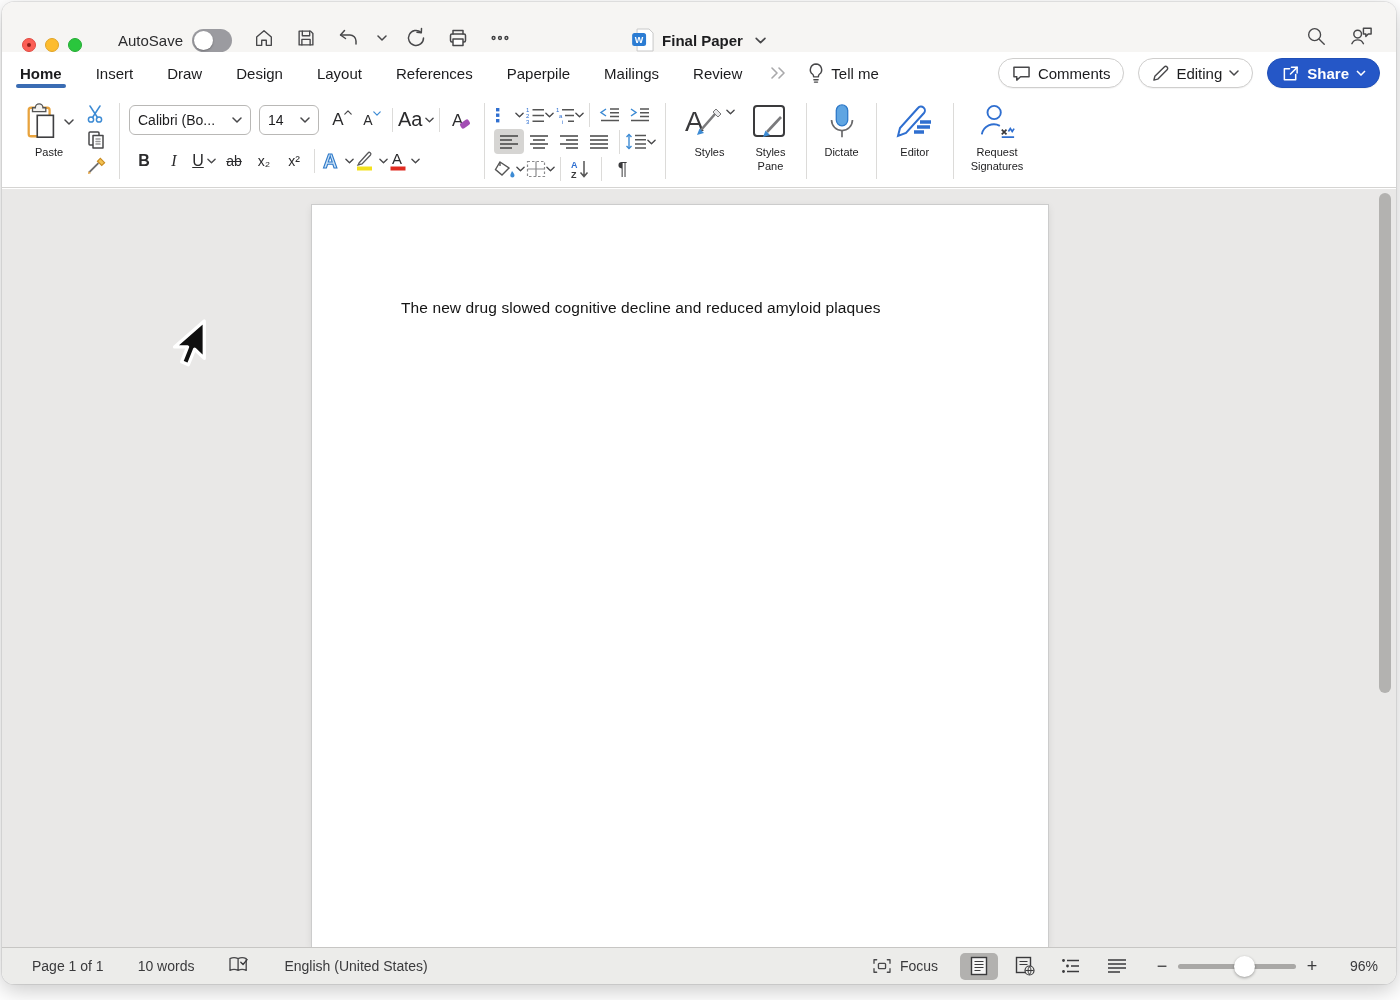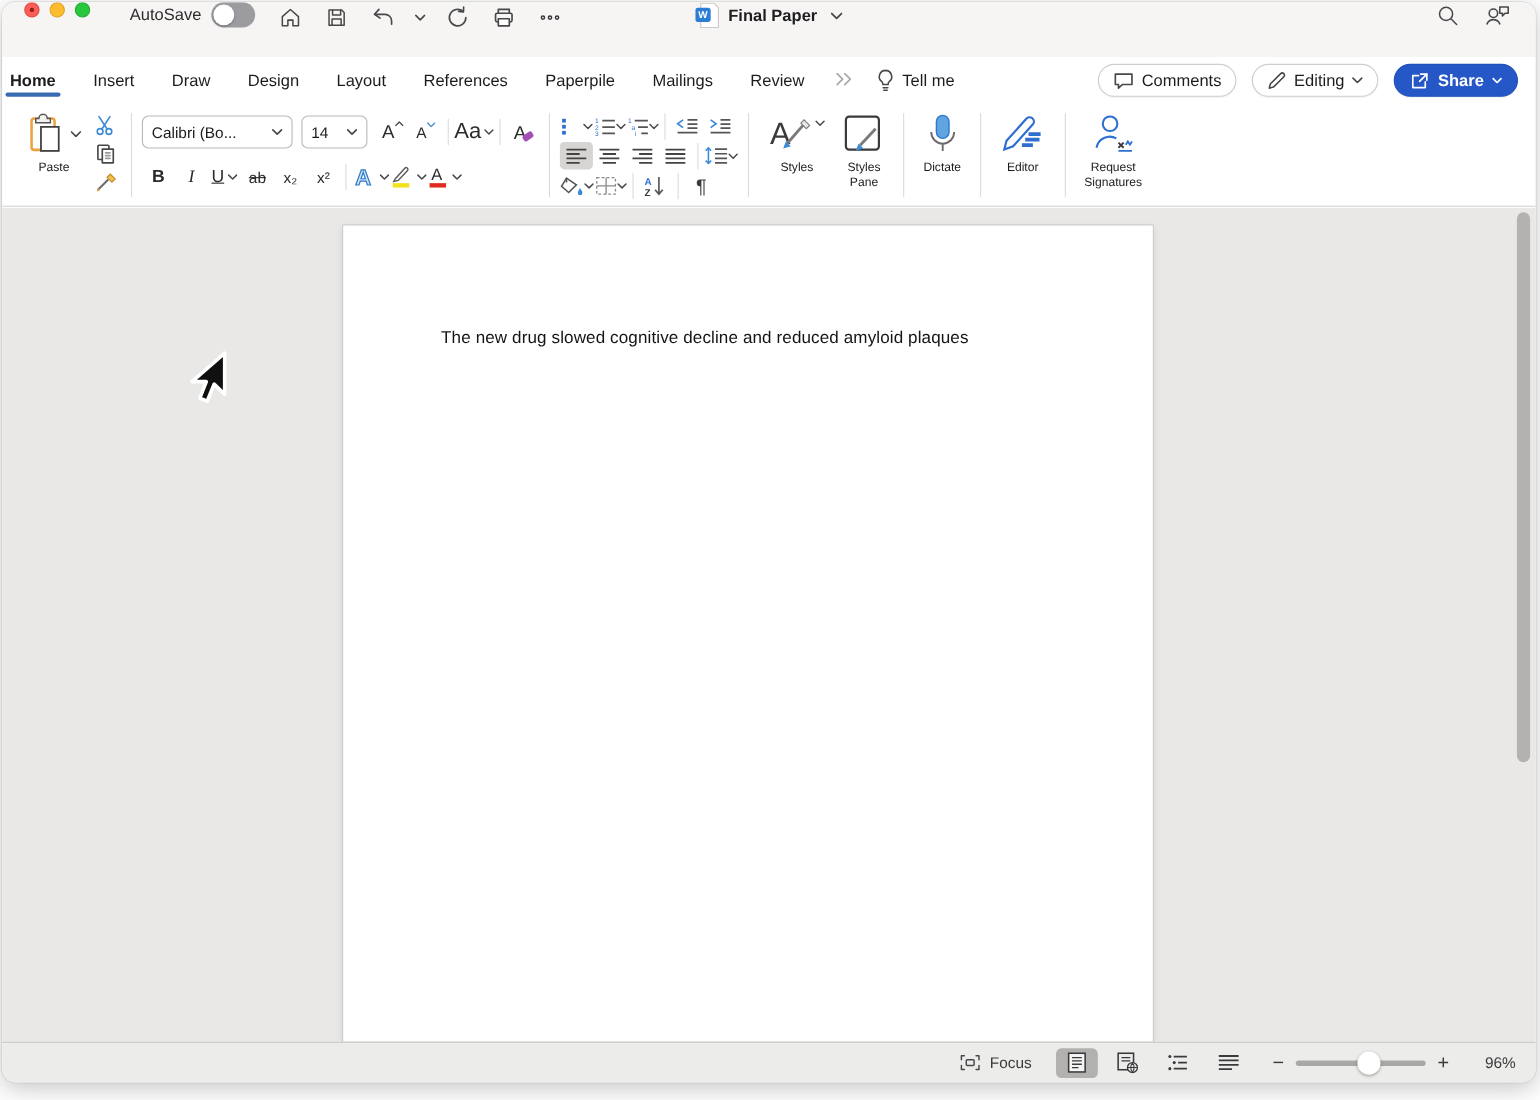--- a/index.html
+++ b/index.html
@@ -1,41 +1,41 @@
 <!DOCTYPE html>
 <html><head>
 <meta charset="utf-8">
 <style>
   * { margin:0; padding:0; box-sizing:border-box; }
   html,body { width:1400px; height:1000px; background:#fff; font-family:"Liberation Sans", sans-serif; -webkit-font-smoothing:antialiased; }
   .window { position:absolute; left:2px; top:2px; width:1394px; height:982px; border-radius:12px; overflow:hidden;
             background:#fff; box-shadow:0 6px 22px rgba(0,0,0,.22), 0 0 0 1px rgba(0,0,0,.08); }
 
   
-  .titlebar { position:absolute; left:0; top:0; right:0; height:50px; background:#f6f5f3; display:flex; align-items:flex-start; }
+  .titlebar { position:absolute; left:0; top:0; right:0; height:50px; background:#f6f5f3; display:flex; align-items:flex-end; }
   .lights { display:flex; gap:9px; margin-left:20px; }
   .light { width:14px; height:14px; border-radius:50%; position:relative; }
   .light.red { background:#fc5e55; border:1px solid #e04a42; }
   .light.red::after { content:""; position:absolute; left:4px; top:4px; width:4px; height:4px; border-radius:50%; background:#8e1f1a; }
   .light.yellow { background:#fdbc2e; border:1px solid #e0a428; }
   .light.green { background:#2ac63d; border:1px solid #24ab34; }
   .autosave { display:flex; align-items:center; gap:9px; margin-left:36px; color:#2c2c2e; font-size:15px; }
   .toggle { width:40px; height:23px; border-radius:12px; background:#9b9ba0; position:relative; }
   .toggle .knob { position:absolute; left:2px; top:2px; width:19px; height:19px; border-radius:50%; background:#fff; box-shadow:0 1px 2px rgba(0,0,0,.3); }
   .tb-icons { display:flex; align-items:center; gap:14px; margin-left:18px; }
   .tb-btn { display:flex; align-items:center; justify-content:center; width:28px; height:28px; }
   .tb-btn svg { stroke:#3c3c3e; fill:none; stroke-width:1.5; }
   .doc-title { position:absolute; left:50%; transform:translateX(-50%); display:flex; align-items:center; gap:8px; font-size:15px; font-weight:600; color:#1d1d1f; }
   .wordicon { width:22px; height:24px; position:relative; }
   .tb-right { position:absolute; right:22px; display:flex; gap:22px; align-items:center; }
   .chev { margin-left:4px; }
 
   
   .tabbar { position:absolute; left:0; top:50px; right:0; height:42px; background:#fff; display:flex; align-items:center; }
-  .tabs { display:flex; align-items:flex-start; gap:30px; margin-left:5px; }
+  .tabs { display:flex; align-items:flex-start; gap:30px; margin-left:16px; }
   .tab { font-size:15px; color:#1c1c1e; position:relative; padding:8px 2px; cursor:default; }
   .tab.active { font-weight:700; }
   .tab.active::after { content:""; position:absolute; left:-2px; right:-2px; bottom:2px; height:4px; border-radius:3px; background:#3a6cb3; }
   .overflow { color:#9a9a9c; margin-left:26px; font-size:15px; letter-spacing:-2px; }
   .tellme { display:flex; align-items:center; gap:7px; margin-left:20px; font-size:15px; color:#1c1c1e; }
   .tab-actions { position:absolute; right:16px; display:flex; gap:14px; align-items:center; }
   .pill { display:flex; align-items:center; gap:7px; height:30px; padding:0 13px; border:1px solid #cfcecd; border-radius:15px; background:#fff; font-size:15px; color:#1c1c1e; box-shadow:0 1px 1px rgba(0,0,0,.05); }
   .pill.share { background:#2557c7; border-color:#2050b8; color:#fff; font-weight:600; }
 
   
@@ -270,21 +270,21 @@
               <path d="M2 18.5 l3.2-1 -2.2-2.2 Z" fill="#e8a33d"></path>
             </svg>
         </div>
       </div>
     </div>
 
     <div class="gsep"></div>
 
     <div class="fontgrp">
       <div class="frow">
-        <div class="selectbox" style="width:137px">
+        <div class="selectbox" style="width:122px">
           <span>Calibri (Bo...</span>
           <svg class="g" width="10" height="6" viewBox="0 0 10 6">
               <path d="M1 1 L5 5 L9 1"></path>
             </svg>
         </div>
         <div class="selectbox" style="width:60px; margin-left:8px">
           <span>14</span>
           <svg class="g" width="10" height="6" viewBox="0 0 10 6">
               <path d="M1 1 L5 5 L9 1"></path>
             </svg>
@@ -560,20 +560,31 @@
     <div class="cursor">
       <svg width="46" height="56" viewBox="0 0 24 28">
           <g transform="translate(24,0) scale(-1,1)">
             <path d="M3 1.5 L3 21 L8 16.2 L11.3 24.3 L14.8 22.8 L11.7 15 L18.5 15 Z" fill="#101010" stroke="#fff" stroke-width="1.7" stroke-linejoin="round"></path>
           </g>
         </svg>
     </div>
   </div>
 
   <div class="statusbar">
+    <div class="sb-left">
+      <span>Page 1 of 1</span>
+      <span>10 words</span>
+      <span>
+        <svg class="g" width="22" height="18" viewBox="0 0 24 20" stroke-width="1.5">
+            <path d="M2 3 c3-1.5 6-1.5 9 0 v13 c-3-1.5-6-1.5-9 0 Z M11 3 c3-1.5 6-1.5 9 0 v13 c-3-1.5-6-1.5-9 0"></path>
+            <path d="M14 7 l2.5 2.5 L21 4" stroke="#3a3a3c"></path>
+          </svg>
+      </span>
+      <span>English (United States)</span>
+    </div>
     <div class="sb-right">
       <div class="sb-item" style="margin-right:18px">
         <svg class="g" width="20" height="16" viewBox="0 0 22 18" stroke-width="1.6">
             <path d="M5 2 H2 V6 M17 2 H20 V6 M2 12 V16 H5 M20 12 V16 H17"></path>
             <rect x="7" y="6" width="8" height="6" rx="1"></rect>
           </svg>
         <span>Focus</span>
       </div>
       <div class="viewbtn sel">
         <svg width="18" height="20" viewBox="0 0 18 20">

